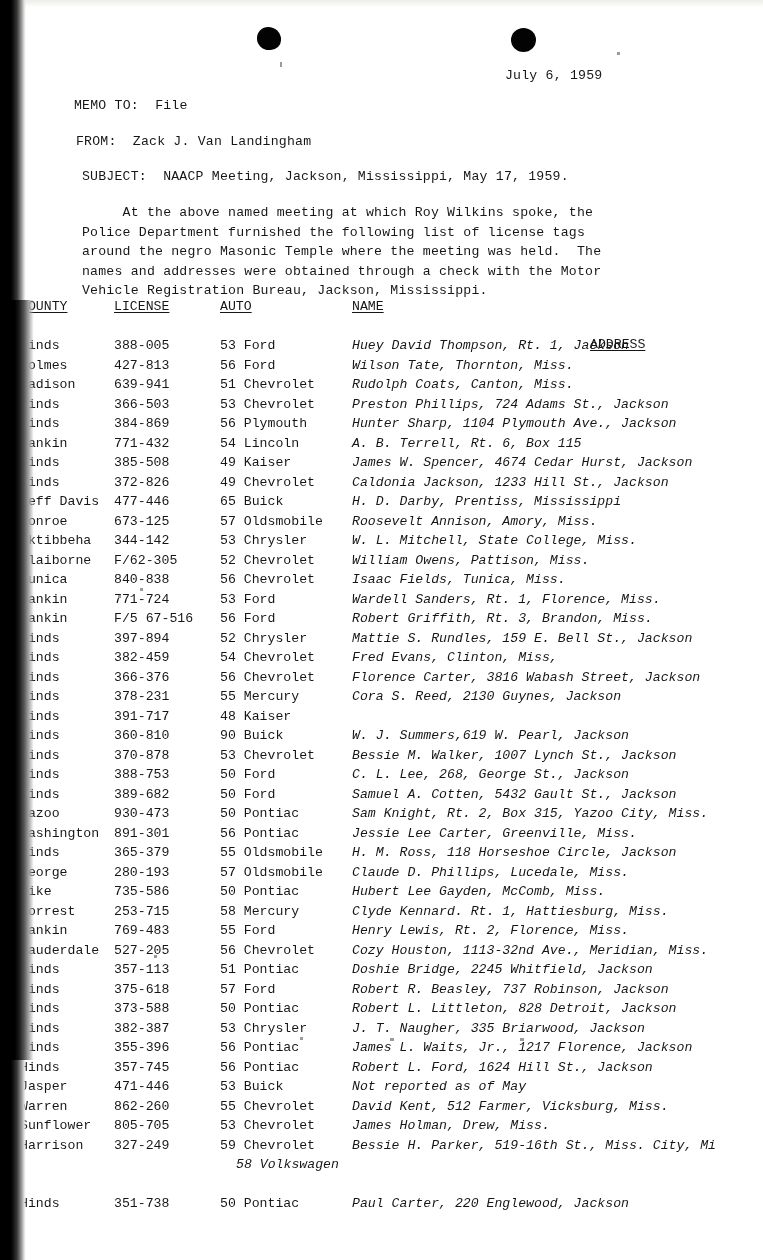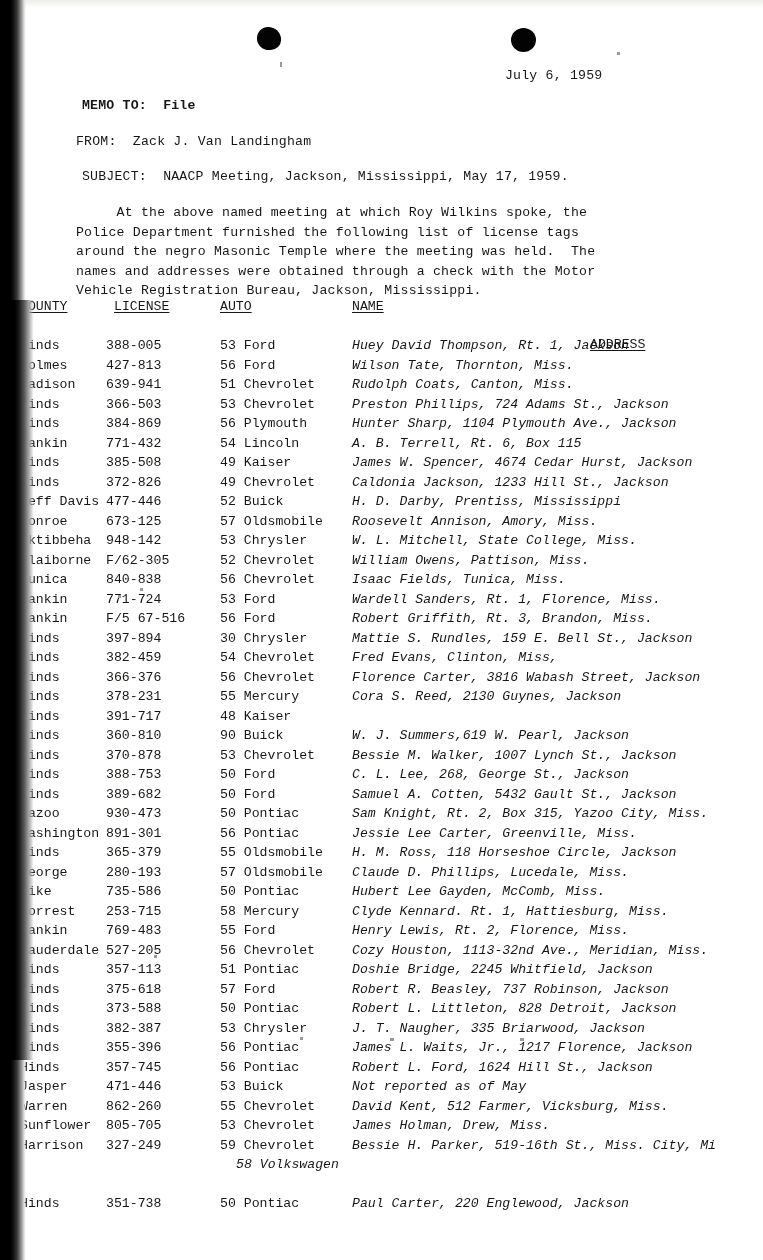--- a/index.html
+++ b/index.html
@@ -73,24 +73,24 @@
   
   .t {
     position: absolute;
     white-space: pre;
     font-size: 13.2px;
     line-height: 19.5px;
     letter-spacing: 0.2px;
     z-index: 2;
   }
   #doc-date   { left: 505px; top: 66px; }
-  #memo-to    { left: 82px;  top: 96px; font-weight: bold; }
+  #memo-to    { left: 74px;  top: 96px; }
   #from-line  { left: 64px;  top: 132px; margin-left: 12px; }
   #subject    { left: 82px;  top: 167px; }
-  #body-para  { left: 76px;  top: 203px; }
+  #body-para  { left: 82px;  top: 203px; }
 
   
   #col-headers {
     position: absolute;
     left: 20px; top: 299px;
     width: 740px; height: 17px;
     z-index: 2;
   }
   #col-headers span {
     position: absolute;
@@ -114,21 +114,21 @@
   }
   .row {
     position: relative;
     height: 19.5px;
     font-size: 13.2px;
     line-height: 19.5px;
     white-space: pre;
   }
   .row > span { position: absolute; top: 0; }
   .c-county  { left: 0px;   }
-  .c-license { left: 86px;  }
+  .c-license { left: 94px;  }
   .c-auto    { left: 200px; text-align: right; }
   .c-name    { left: 332px; font-style: italic; }
   .row.continuation .c-auto { left: 216px; font-style: italic; }
 
   #blank-gap { height: 19.5px; }
 </style>
 </head>
 <body>
 
 <div id="page">
@@ -170,28 +170,28 @@
 
   <div id="rows">
       <div class="row"><span class="c-county">Hinds</span><span class="c-license">388-005</span><span class="c-auto">53 Ford</span><span class="c-name">Huey David Thompson, Rt. 1, Jackson</span></div>
       <div class="row"><span class="c-county">Holmes</span><span class="c-license">427-813</span><span class="c-auto">56 Ford</span><span class="c-name">Wilson Tate, Thornton, Miss.</span></div>
       <div class="row"><span class="c-county">Madison</span><span class="c-license">639-941</span><span class="c-auto">51 Chevrolet</span><span class="c-name">Rudolph Coats, Canton, Miss.</span></div>
       <div class="row"><span class="c-county">Hinds</span><span class="c-license">366-503</span><span class="c-auto">53 Chevrolet</span><span class="c-name">Preston Phillips, 724 Adams St., Jackson</span></div>
       <div class="row"><span class="c-county">Hinds</span><span class="c-license">384-869</span><span class="c-auto">56 Plymouth</span><span class="c-name">Hunter Sharp, 1104 Plymouth Ave., Jackson</span></div>
       <div class="row"><span class="c-county">Rankin</span><span class="c-license">771-432</span><span class="c-auto">54 Lincoln</span><span class="c-name">A. B. Terrell, Rt. 6, Box 115</span></div>
       <div class="row"><span class="c-county">Hinds</span><span class="c-license">385-508</span><span class="c-auto">49 Kaiser</span><span class="c-name">James W. Spencer, 4674 Cedar Hurst, Jackson</span></div>
       <div class="row"><span class="c-county">Hinds</span><span class="c-license">372-826</span><span class="c-auto">49 Chevrolet</span><span class="c-name">Caldonia Jackson, 1233 Hill St., Jackson</span></div>
-      <div class="row"><span class="c-county">Jeff Davis</span><span class="c-license">477-446</span><span class="c-auto">52 Buick</span><span class="c-name">H. D. Darby, Prentiss, Mississippi</span></div>
+      <div class="row"><span class="c-county">Jeff Davis</span><span class="c-license">477-446</span><span class="c-auto">65 Buick</span><span class="c-name">H. D. Darby, Prentiss, Mississippi</span></div>
       <div class="row"><span class="c-county">Monroe</span><span class="c-license">673-125</span><span class="c-auto">57 Oldsmobile</span><span class="c-name">Roosevelt Annison, Amory, Miss.</span></div>
-      <div class="row"><span class="c-county">Oktibbeha</span><span class="c-license">948-142</span><span class="c-auto">53 Chrysler</span><span class="c-name">W. L. Mitchell, State College, Miss.</span></div>
+      <div class="row"><span class="c-county">Oktibbeha</span><span class="c-license">344-142</span><span class="c-auto">53 Chrysler</span><span class="c-name">W. L. Mitchell, State College, Miss.</span></div>
       <div class="row"><span class="c-county">Claiborne</span><span class="c-license">F/62-305</span><span class="c-auto">52 Chevrolet</span><span class="c-name">William Owens, Pattison, Miss.</span></div>
       <div class="row"><span class="c-county">Tunica</span><span class="c-license">840-838</span><span class="c-auto">56 Chevrolet</span><span class="c-name">Isaac Fields, Tunica, Miss.</span></div>
       <div class="row"><span class="c-county">Rankin</span><span class="c-license">771-724</span><span class="c-auto">53 Ford</span><span class="c-name">Wardell Sanders, Rt. 1, Florence, Miss.</span></div>
       <div class="row"><span class="c-county">Rankin</span><span class="c-license">F/5 67-516</span><span class="c-auto">56 Ford</span><span class="c-name">Robert Griffith, Rt. 3, Brandon, Miss.</span></div>
-      <div class="row"><span class="c-county">Hinds</span><span class="c-license">397-894</span><span class="c-auto">30 Chrysler</span><span class="c-name">Mattie S. Rundles, 159 E. Bell St., Jackson</span></div>
+      <div class="row"><span class="c-county">Hinds</span><span class="c-license">397-894</span><span class="c-auto">52 Chrysler</span><span class="c-name">Mattie S. Rundles, 159 E. Bell St., Jackson</span></div>
       <div class="row"><span class="c-county">Hinds</span><span class="c-license">382-459</span><span class="c-auto">54 Chevrolet</span><span class="c-name">Fred Evans, Clinton, Miss,</span></div>
       <div class="row"><span class="c-county">Hinds</span><span class="c-license">366-376</span><span class="c-auto">56 Chevrolet</span><span class="c-name">Florence Carter, 3816 Wabash Street, Jackson</span></div>
       <div class="row"><span class="c-county">Hinds</span><span class="c-license">378-231</span><span class="c-auto">55 Mercury</span><span class="c-name">Cora S. Reed, 2130 Guynes, Jackson</span></div>
       <div class="row"><span class="c-county">Hinds</span><span class="c-license">391-717</span><span class="c-auto">48 Kaiser</span></div>
       <div class="row"><span class="c-county">Hinds</span><span class="c-license">360-810</span><span class="c-auto">90 Buick</span><span class="c-name">W. J. Summers,619 W. Pearl, Jackson</span></div>
       <div class="row"><span class="c-county">Hinds</span><span class="c-license">370-878</span><span class="c-auto">53 Chevrolet</span><span class="c-name">Bessie M. Walker, 1007 Lynch St., Jackson</span></div>
       <div class="row"><span class="c-county">Hinds</span><span class="c-license">388-753</span><span class="c-auto">50 Ford</span><span class="c-name">C. L. Lee, 268, George St., Jackson</span></div>
       <div class="row"><span class="c-county">Hinds</span><span class="c-license">389-682</span><span class="c-auto">50 Ford</span><span class="c-name">Samuel A. Cotten, 5432 Gault St., Jackson</span></div>
       <div class="row"><span class="c-county">Yazoo</span><span class="c-license">930-473</span><span class="c-auto">50 Pontiac</span><span class="c-name">Sam Knight, Rt. 2, Box 315, Yazoo City, Miss.</span></div>
       <div class="row"><span class="c-county">Washington</span><span class="c-license">891-301</span><span class="c-auto">56 Pontiac</span><span class="c-name">Jessie Lee Carter, Greenville, Miss.</span></div>

